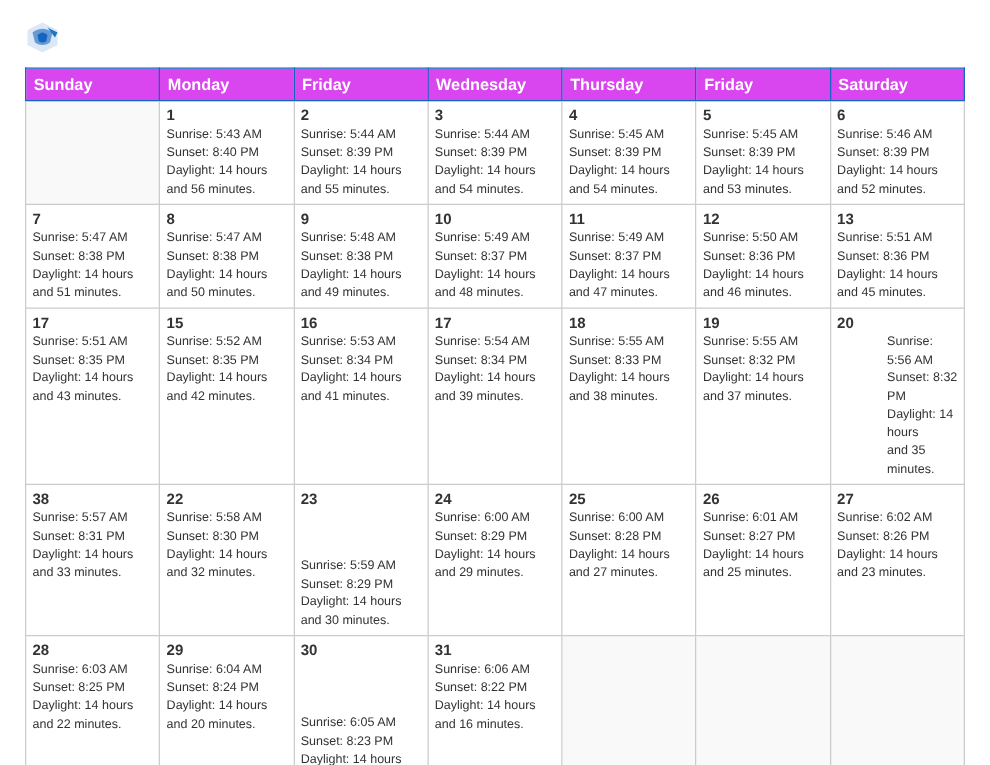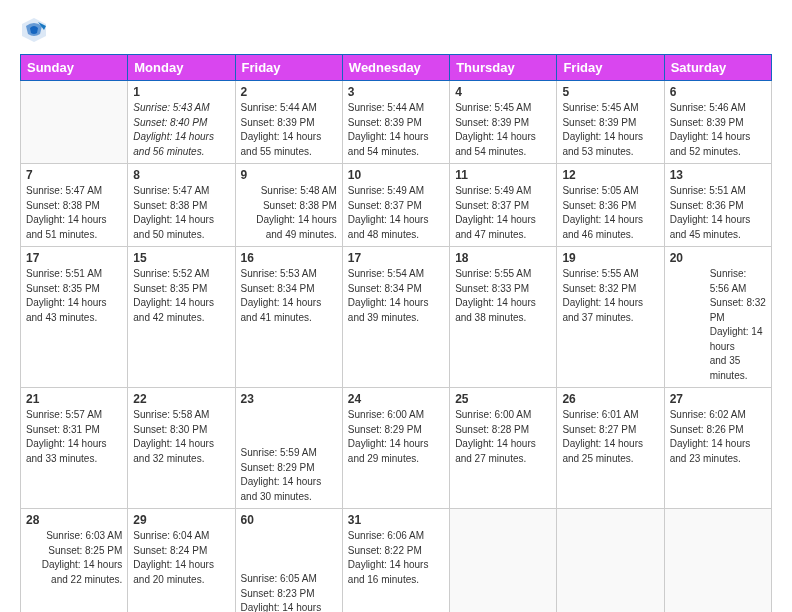--- a/index.html
+++ b/index.html
@@ -127,21 +127,21 @@
           <th>Thursday</th>
           <th>Friday</th>
           <th>Saturday</th>
         </tr>
     </thead>
     <tbody id="calendar-body">
     <tr>
           <td class="empty"></td>
           <td>
             <span class="day-num">1</span>
-            <div class="day-info" style="white-space: pre-line; font-style: italic;">Sunrise: 5:43 AM
+            <div class="day-info" style="white-space: pre-line;">Sunrise: 5:43 AM
 Sunset: 8:40 PM
 Daylight: 14 hours
 and 56 minutes.</div>
           </td>
           <td>
             <span class="day-num">2</span>
             <div class="day-info" style="white-space: pre-line;">Sunrise: 5:44 AM
 Sunset: 8:39 PM
 Daylight: 14 hours
 and 55 minutes.</div>
@@ -185,42 +185,42 @@
           </td>
           <td>
             <span class="day-num">8</span>
             <div class="day-info" style="white-space: pre-line;">Sunrise: 5:47 AM
 Sunset: 8:38 PM
 Daylight: 14 hours
 and 50 minutes.</div>
           </td>
           <td>
             <span class="day-num">9</span>
-            <div class="day-info" style="white-space: pre-line; text-align: right;">Sunrise: 5:48 AM
+            <div class="day-info" style="white-space: pre-line;">Sunrise: 5:48 AM
 Sunset: 8:38 PM
 Daylight: 14 hours
 and 49 minutes.</div>
           </td>
           <td>
             <span class="day-num">10</span>
             <div class="day-info" style="white-space: pre-line;">Sunrise: 5:49 AM
 Sunset: 8:37 PM
 Daylight: 14 hours
 and 48 minutes.</div>
           </td>
           <td>
             <span class="day-num">11</span>
             <div class="day-info" style="white-space: pre-line;">Sunrise: 5:49 AM
 Sunset: 8:37 PM
 Daylight: 14 hours
 and 47 minutes.</div>
           </td>
           <td>
             <span class="day-num">12</span>
-            <div class="day-info" style="white-space: pre-line;">Sunrise: 5:05 AM
+            <div class="day-info" style="white-space: pre-line;">Sunrise: 5:50 AM
 Sunset: 8:36 PM
 Daylight: 14 hours
 and 46 minutes.</div>
           </td>
           <td>
             <span class="day-num">13</span>
             <div class="day-info" style="white-space: pre-line;">Sunrise: 5:51 AM
 Sunset: 8:36 PM
 Daylight: 14 hours
 and 45 minutes.</div>
@@ -272,21 +272,21 @@
           <td>
             <span class="day-num">20</span>
             <div class="day-info" style="white-space: pre-line; margin-left: 40px;">Sunrise: 5:56 AM
 Sunset: 8:32 PM
 Daylight: 14 hours
 and 35 minutes.</div>
           </td>
         </tr>
         <tr>
           <td>
-            <span class="day-num">21</span>
+            <span class="day-num">38</span>
             <div class="day-info" style="white-space: pre-line;">Sunrise: 5:57 AM
 Sunset: 8:31 PM
 Daylight: 14 hours
 and 33 minutes.</div>
           </td>
           <td>
             <span class="day-num">22</span>
             <div class="day-info" style="white-space: pre-line;">Sunrise: 5:58 AM
 Sunset: 8:30 PM
 Daylight: 14 hours
@@ -324,34 +324,34 @@
             <span class="day-num">27</span>
             <div class="day-info" style="white-space: pre-line;">Sunrise: 6:02 AM
 Sunset: 8:26 PM
 Daylight: 14 hours
 and 23 minutes.</div>
           </td>
         </tr>
         <tr>
           <td>
             <span class="day-num">28</span>
-            <div class="day-info" style="white-space: pre-line; text-align: right;">Sunrise: 6:03 AM
+            <div class="day-info" style="white-space: pre-line;">Sunrise: 6:03 AM
 Sunset: 8:25 PM
 Daylight: 14 hours
 and 22 minutes.</div>
           </td>
           <td>
             <span class="day-num">29</span>
             <div class="day-info" style="white-space: pre-line;">Sunrise: 6:04 AM
 Sunset: 8:24 PM
 Daylight: 14 hours
 and 20 minutes.</div>
           </td>
           <td>
-            <span class="day-num">60</span>
+            <span class="day-num">30</span>
             <div class="day-info" style="white-space: pre-line; margin-top: 45px;">Sunrise: 6:05 AM
 Sunset: 8:23 PM
 Daylight: 14 hours
 and 18 minutes.</div>
           </td>
           <td>
             <span class="day-num">31</span>
             <div class="day-info" style="white-space: pre-line;">Sunrise: 6:06 AM
 Sunset: 8:22 PM
 Daylight: 14 hours

